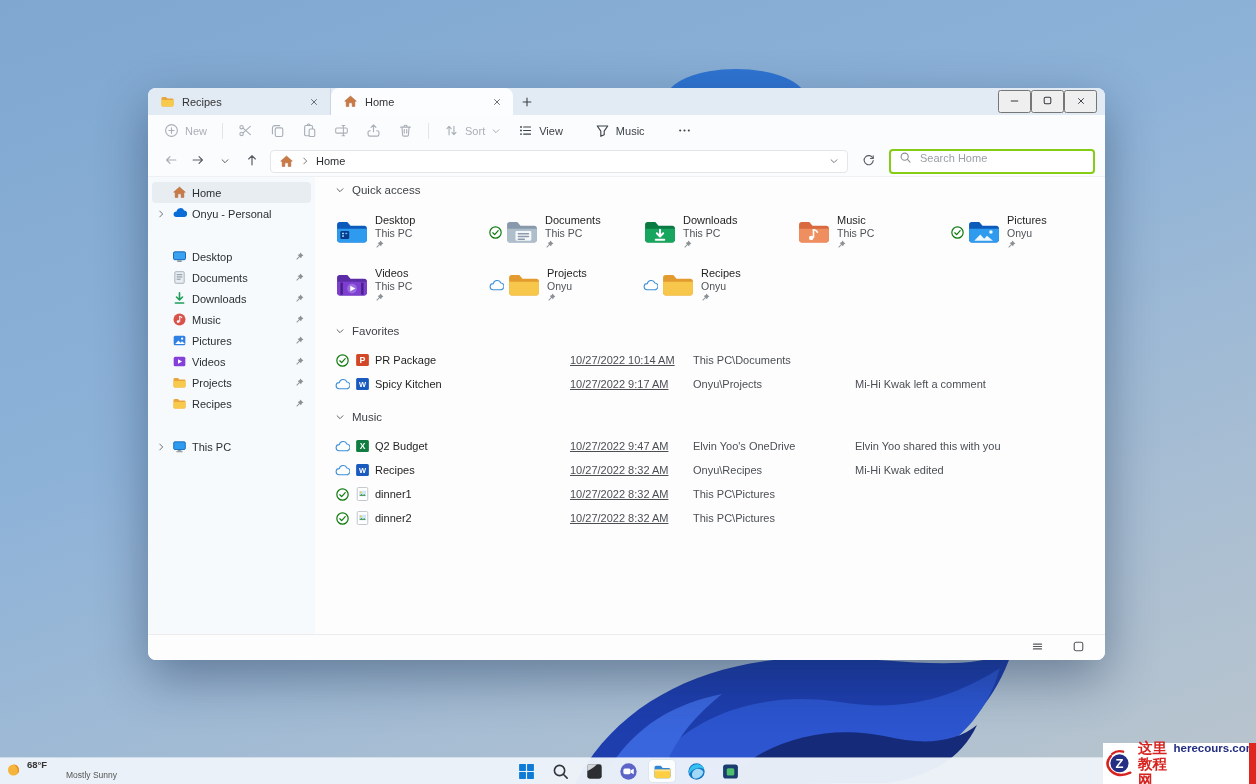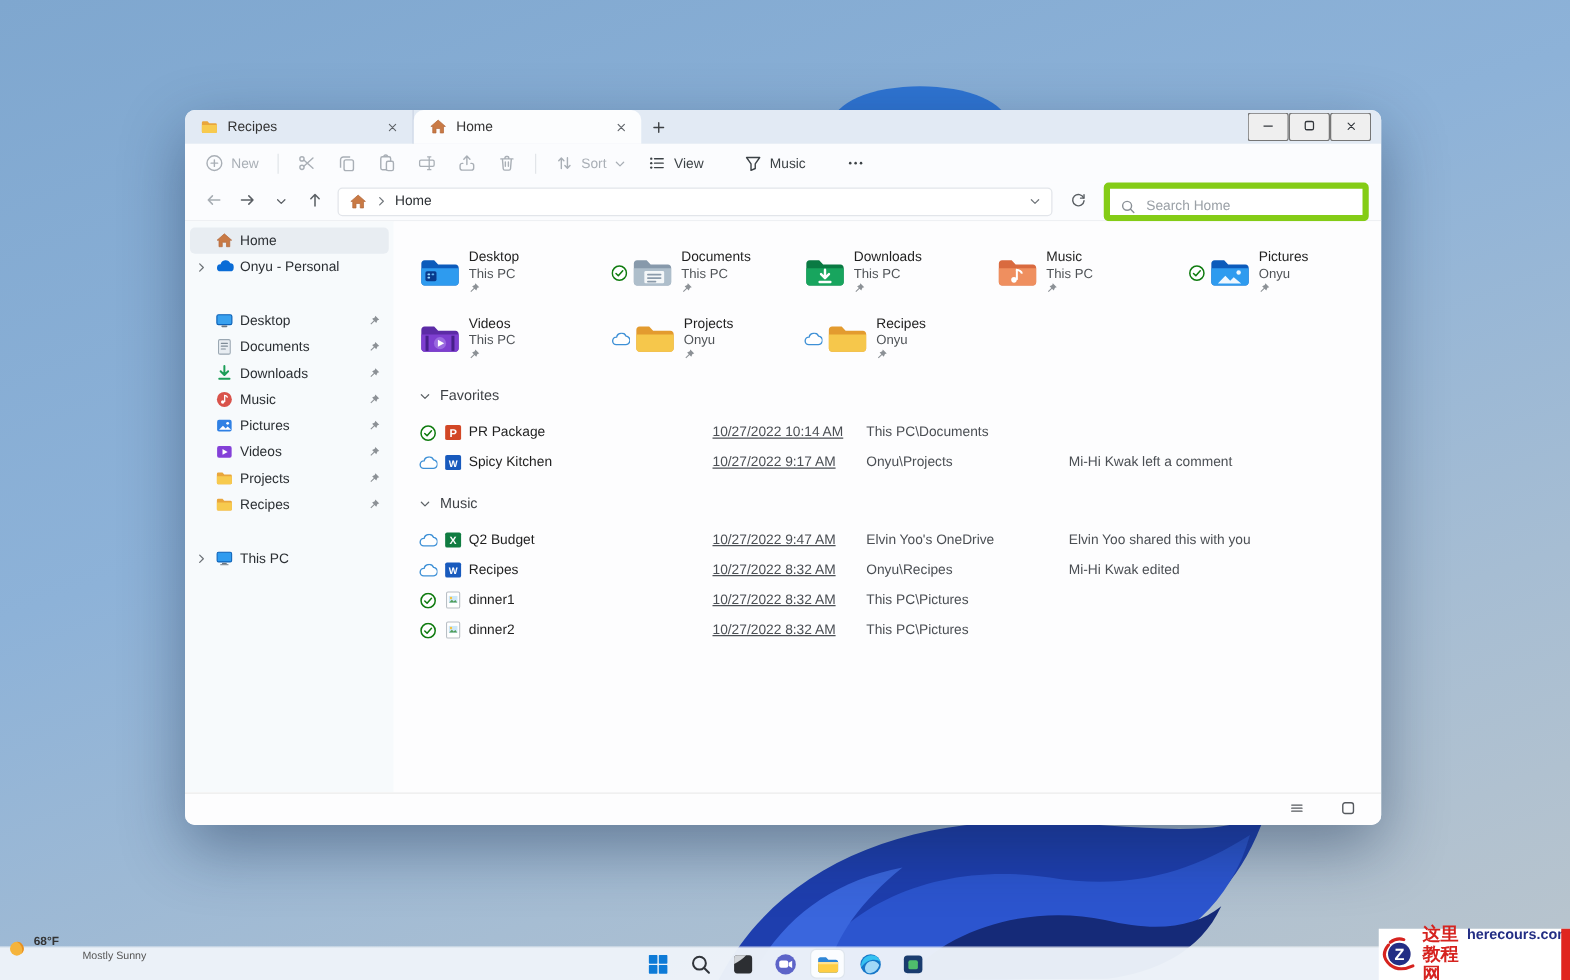--- a/index.html
+++ b/index.html
@@ -33,22 +33,22 @@
 
   .addressbar{height:30px;background:#fbfcfe;display:flex;align-items:center;padding:0 10px;gap:2px;
     border-bottom:1px solid #eef0f3;flex:0 0 auto;}
   .nav-btn{width:25px;height:24px;display:flex;align-items:center;justify-content:center;color:#5a5f64;
     background:none;border:none;border-radius:4px;}
   .nav-btn.dim{color:#a7adb3;}
   .breadcrumb{flex:1;height:21px;background:#fff;border:1px solid #e2e5ea;border-radius:4px;display:flex;
     align-items:center;padding:0 8px;gap:6px;font-size:11px;color:#2b2f33;margin:0 6px 0 4px;}
   .crumb-spacer{flex:1;}
   .crumb-chev{color:#73787d;display:flex;align-items:center;}
-  .searchbox{width:186px;height:21px;background:#fff;border:5px solid #84cc16;border-radius:4px;display:flex;
-    align-items:flex-end;padding:0 8px;gap:6px;color:#8a9096;margin-left:6px;}
+  .searchbox{width:186px;height:21px;background:#fff;border:2px solid #84cc16;border-radius:4px;display:flex;
+    align-items:flex-start;padding:0 8px;gap:6px;color:#8a9096;margin-left:6px;}
   .searchbox input{border:none;outline:none;font-size:11px;color:#444;width:100%;background:transparent;
     font-family:inherit;}
   .searchbox input::placeholder{color:#9aa0a6;}
 
   .win-body{flex:1;display:flex;min-height:0;}
   .sidebar{width:167px;background:#f7fafc;padding-top:5px;flex:0 0 auto;overflow:hidden;}
   .side-item{height:21px;margin:0 4px;padding:0 7px 0 3px;display:flex;align-items:center;gap:5px;
     font-size:11px;color:#2b2f33;border-radius:4px;}
   .side-item.selected{background:#e8edf2;}
   .chev-slot{width:12px;display:flex;justify-content:center;color:#6d7277;}
@@ -84,21 +84,21 @@
 
   .statusbar{height:25px;border-top:1px solid #ececec;background:#fdfdfe;display:flex;align-items:center;
     justify-content:flex-end;padding:0 14px;gap:16px;color:#55595e;flex:0 0 auto;}
   .sb-btn{display:flex;align-items:center;background:none;border:none;color:#55595e;}
 
   
   .taskbar{position:absolute;left:0;right:0;bottom:0;height:26px;background:rgba(237,243,249,.97);
     display:flex;align-items:center;justify-content:center;gap:8px;box-shadow:0 -1px 0 rgba(255,255,255,.5);}
   .tbar-btn{width:26px;height:22px;display:flex;align-items:center;justify-content:center;border-radius:4px;}
   .tbar-btn.active{background:#fbfdff;box-shadow:0 0 0 1px #dfe6ee;}
-  .weather{position:absolute;left:6px;bottom:15px;display:flex;align-items:center;gap:5px;z-index:5;}
+  .weather{position:absolute;left:6px;bottom:4px;display:flex;align-items:center;gap:5px;z-index:5;}
   .weather-text{display:flex;flex-direction:column;line-height:10px;}
   .weather-temp{font-size:9.5px;font-weight:bold;color:#333;}
   .weather-cond{font-size:8.5px;color:#555;padding-left:39px;}
 
   .watermark{position:absolute;right:0;bottom:0;width:151px;height:41px;background:#fff;z-index:10;
     display:flex;align-items:center;gap:4px;padding-left:2px;}
   .wm-strip{position:absolute;right:0;top:0;width:7px;height:100%;background:#e0261f;}
   .wm-text{display:flex;flex-direction:row;line-height:16px;}
   .wm-name{font-size:14.5px;font-weight:bold;color:#d6231f;font-family:"DejaVu Sans",sans-serif;}
   .wm-url{font-size:11.5px;font-weight:bold;color:#232e84;}
@@ -503,20 +503,28 @@
                   <rect x="6" y="12" width="4" height="1.1" fill="#6b7680"></rect>
                   <rect x="4.4" y="13.1" width="7.2" height="1" rx=".5" fill="#8a949c"></rect>
                 </svg>
               </span>
               <span class="side-label">This PC</span>
             </div>
           </div>
       </aside>
 
       <main class="content">
+        <div class="sec-header">
+          <span class="sec-chev">
+              <svg width="10" height="10" viewBox="0 0 12 12" fill="none" stroke="currentColor" stroke-width="1.2" stroke-linecap="round" stroke-linejoin="round">
+                <path d="M2.5 4.5 L6 8 9.5 4.5"></path>
+              </svg>
+            </span>
+          <span>Quick access</span>
+        </div>
         <div id="qa-grid">
             <div class="qa-tile">
               <span class="qa-folder">
                 <svg width="34" height="28" viewBox="0 0 36 30">
                   <path d="M2 7.2 C2 5.6 3.2 4.4 4.8 4.4 h8.2 l3.4 3.8 h14.8 C32.8 8.2 34 9.4 34 11 v12.4 c0 1.6-1.2 2.8-2.8 2.8 H4.8 C3.2 26.2 2 25 2 23.4 Z" fill="#0c5bbb"></path>
                   <path d="M2 11.4 h32 v12 c0 1.6-1.2 2.8-2.8 2.8 H4.8 C3.2 26.2 2 25 2 23.4 Z" fill="#2e9bef"></path>
                   <rect x="5.5" y="14" width="9.5" height="8.5" rx="1.4" fill="#083a8c"></rect>
                   <rect x="7.3" y="15.8" width="2.2" height="1.6" rx=".4" fill="#9fdcff"></rect>
                   <rect x="7.3" y="18.6" width="2.2" height="1.6" rx=".4" fill="#9fdcff"></rect>
                   <rect x="10.8" y="15.8" width="2.2" height="1.6" rx=".4" fill="#5fb6f2"></rect>

